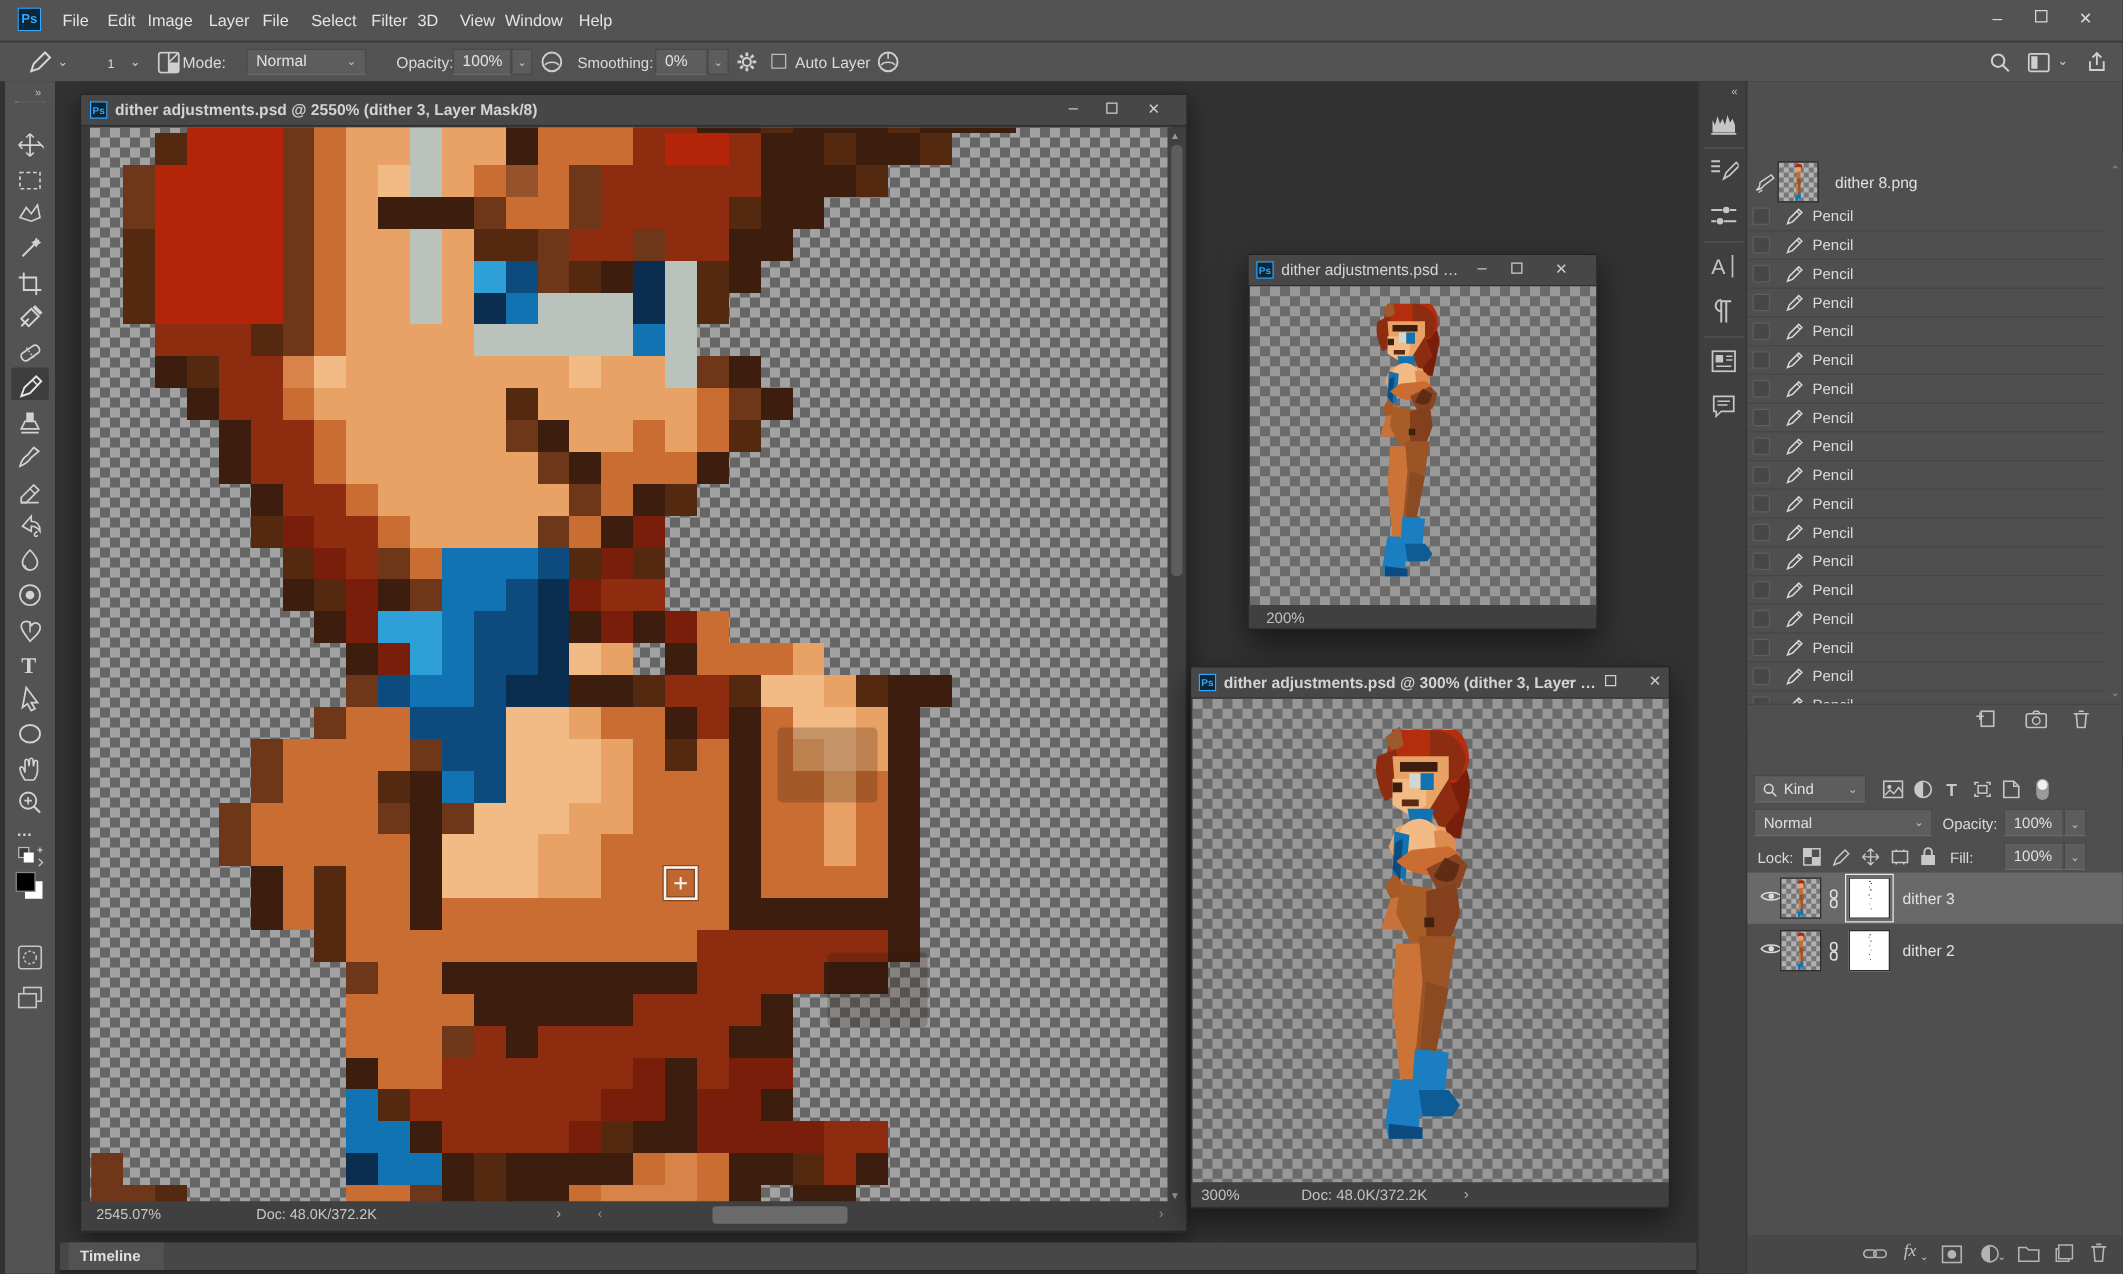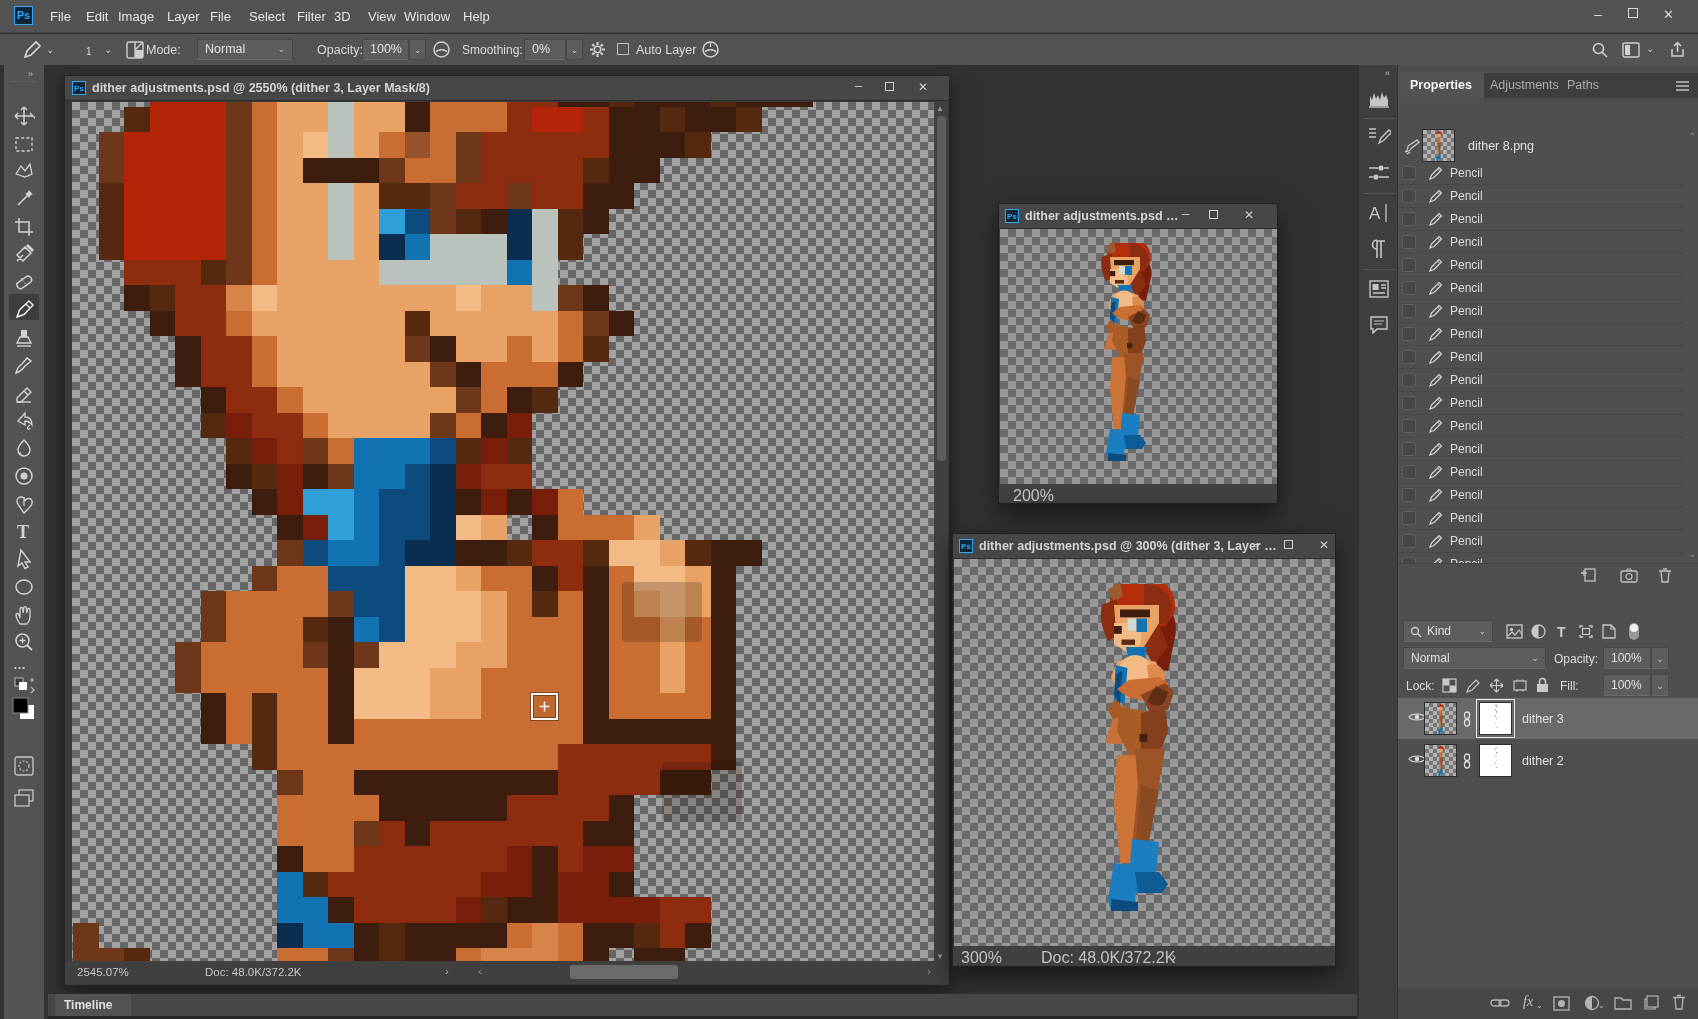--- a/index.html
+++ b/index.html
@@ -19,21 +19,21 @@
 #docwin{position:absolute;left:64px;top:75px;width:886px;height:911px;background:#3a3a3a;border:1px solid #262626;box-shadow:0 6px 18px rgba(0,0,0,.5)}
 #doctitle{position:absolute;left:0;top:0;width:100%;height:25px;background:#474747;border-bottom:1px solid #2e2e2e}
 .dtext{color:#d4d4d4;font-size:12.5px;font-weight:bold}
 .checker{background:conic-gradient(#666 90deg,#a2a2a2 90deg 180deg,#666 180deg 270deg,#a2a2a2 270deg) top left / 16px 16px repeat}
 .checker2{background:conic-gradient(#6b6b6b 90deg,#989898 90deg 180deg,#6b6b6b 180deg 270deg,#989898 270deg) top left / 16px 16px repeat}
 #canvas{position:absolute;left:6.5px;top:25.5px;width:864px;height:861.5px;overflow:hidden}
 #vscroll{position:absolute;right:1px;top:25.5px;width:14px;height:861px;background:#404040}
 #hstat{position:absolute;left:0;bottom:1px;width:884px;height:23px;background:#404040;color:#c6c6c6;font-size:11.5px}
 .fwin{position:absolute;background:#3a3a3a;border:1px solid #222;box-shadow:0 10px 24px rgba(0,0,0,.55)}
 .ftitle{position:absolute;left:0;top:0;width:100%;height:25px;background:#474747;border-bottom:1px solid #2e2e2e}
-.fstat{position:absolute;left:0;bottom:0;width:100%;height:17px;background:#404040;color:#c2c2c2;font-size:16px}
+.fstat{position:absolute;left:0;bottom:0;width:100%;height:17px;background:#404040;color:#c2c2c2;font-size:12px}
 #dock{position:absolute;left:1358px;top:65px;width:40px;height:954px;background:#3f3f3f;border-left:1px solid #333;border-right:1px solid #333}
 .dic{position:absolute;left:8px;width:24px;height:24px;color:#c6c6c6}
 #rpanel{position:absolute;left:1398px;top:65px;width:300px;height:954px;background:#4f4f4f}
 .tabbar{position:absolute;left:0;width:300px;height:25px;background:#3e3e3e}
 .tab{position:absolute;top:0;height:25px;line-height:25px;font-size:12.5px;color:#ababab;padding:0 12px}
 .tabsel{background:#535353;color:#f2f2f2;font-weight:bold}
 .hrow{position:absolute;left:0;width:286px;height:23px;border-bottom:1px solid #464646;color:#dcdcdc;font-size:12px}
 .hchk{position:absolute;left:4px;top:4px;width:14px;height:14px;background:#474747;border:1px solid #5e5e5e;border-radius:2px}
 .pencil{position:absolute;left:30px;top:3px;width:16px;height:16px}
 .ibox{position:absolute;height:22px;background:#5d5d5d;border:1px solid #484848;border-bottom-color:#6a6a6a;color:#e0e0e0;font-size:12px;line-height:20px;padding-left:7px}
@@ -650,21 +650,21 @@
   <div style="position:absolute;left:140px;top:5px">Doc: 48.0K/372.2K</div>
   <div style="position:absolute;left:380px;top:4px;color:#b5b5b5">›</div>
   <div style="position:absolute;left:413px;top:4px;color:#8f8f8f">‹</div>
   <div style="position:absolute;left:505px;top:4px;width:108px;height:14px;background:#6b6b6b;border-radius:3px"></div>
   <div style="position:absolute;left:862px;top:4px;color:#8f8f8f">›</div>
  </div>
 </div>
 <div class="fwin" style="left:998px;top:203px;width:280px;height:301px">
  <div class="ftitle">
   <div style="position:absolute;left:6px;top:5px;width:14px;height:14px;background:#0d2636;border:1px solid #31a8ff;color:#31a8ff;font-size:8px;font-weight:bold;text-align:center;line-height:13px">Ps</div>
-  <div class="dtext" style="position:absolute;left:26px;top:5px;font-weight:bold">dither adjustments.psd …</div>
+  <div class="dtext" style="position:absolute;left:26px;top:5px;font-weight:normal">dither adjustments.psd …</div>
   <div class="wbtn" style="left:183px;top:2px;color:#cfcfcf">–</div>
   <div class="wbtn" style="left:210px;top:6px;width:9px;height:9px;border:1.5px solid #cfcfcf"></div>
   <div class="wbtn" style="left:245px;top:4px;font-size:12px;color:#cfcfcf">✕</div>
  </div>
  <div class="checker2" style="position:absolute;left:1px;top:25px;width:277px;height:258px">
  <svg viewBox="0 0 40 116" width="80" height="232" style="position:absolute;left:86px;top:12px">
 <path d="M9 54l4-13 4 1.5-2.5 12z" fill="#c9713a"></path>
 <path d="M10 43l3-5 2.5 7-4 1z" fill="#a85a26"></path>
 <path d="M28 8c4 1 5 6 4.5 10L30 30l-4-1 1-12z" fill="#7a1e0c"></path>
 <path d="M12 1h17c3 2 4 7 3 10l-3 4-15 1-4-7z" fill="#b42d0c"></path>
@@ -799,30 +799,20 @@
       </svg>
     </div>
  <div class="dic" style="top:248px">
       <svg viewBox="0 0 24 24">
         <path d="M4 4h16v12H10l-4 4v-4H4z" fill="none" stroke="#c6c6c6" stroke-width="1.4"></path>
         <path d="M7 8h10M7 11h8" stroke="#c6c6c6" stroke-width="1.2"></path>
       </svg>
     </div>
 </div>
 <div id="rpanel">
- <div class="tabbar" style="top:8px">
-  <div class="tab tabsel" style="left:0">Properties</div>
-  <div class="tab" style="left:80px">Adjustments</div>
-  <div class="tab" style="left:157px">Paths</div>
-  <div style="position:absolute;right:8px;top:7px;color:#c0c0c0">
-        <svg width="15" height="12" viewBox="0 0 15 12">
-          <path d="M1 2h13M1 6h13M1 10h13" stroke="#c0c0c0" stroke-width="1.6"></path>
-        </svg>
-      </div>
- </div>
  <div style="position:absolute;left:0;top:61px;width:300px;height:437px;background:#4f4f4f;overflow:hidden">
   <svg style="position:absolute;left:6px;top:12px" width="17" height="17" viewBox="0 0 17 17">
         <path d="M1 14c2-1 3-4 3-6l9-6 2 2.5-8 6c-1 2-4 3.5-6 3.5z" fill="none" stroke="#cfcfcf" stroke-width="1.2"></path>
         <path d="M3 16l3-2" stroke="#cfcfcf" stroke-width="1.2"></path>
       </svg>
   <div class="thumb" style="left:24px;top:3px">
         <svg viewBox="0 0 40 116" width="11" height="31" style="position:absolute;left:10px;top:1px">
           <ellipse cx="22" cy="8" rx="10" ry="7" fill="#b42408"></ellipse>
           <rect x="14" y="10" width="14" height="14" fill="#e8a265"></rect>
           <rect x="15" y="24" width="12" height="22" fill="#c96d33"></rect>

